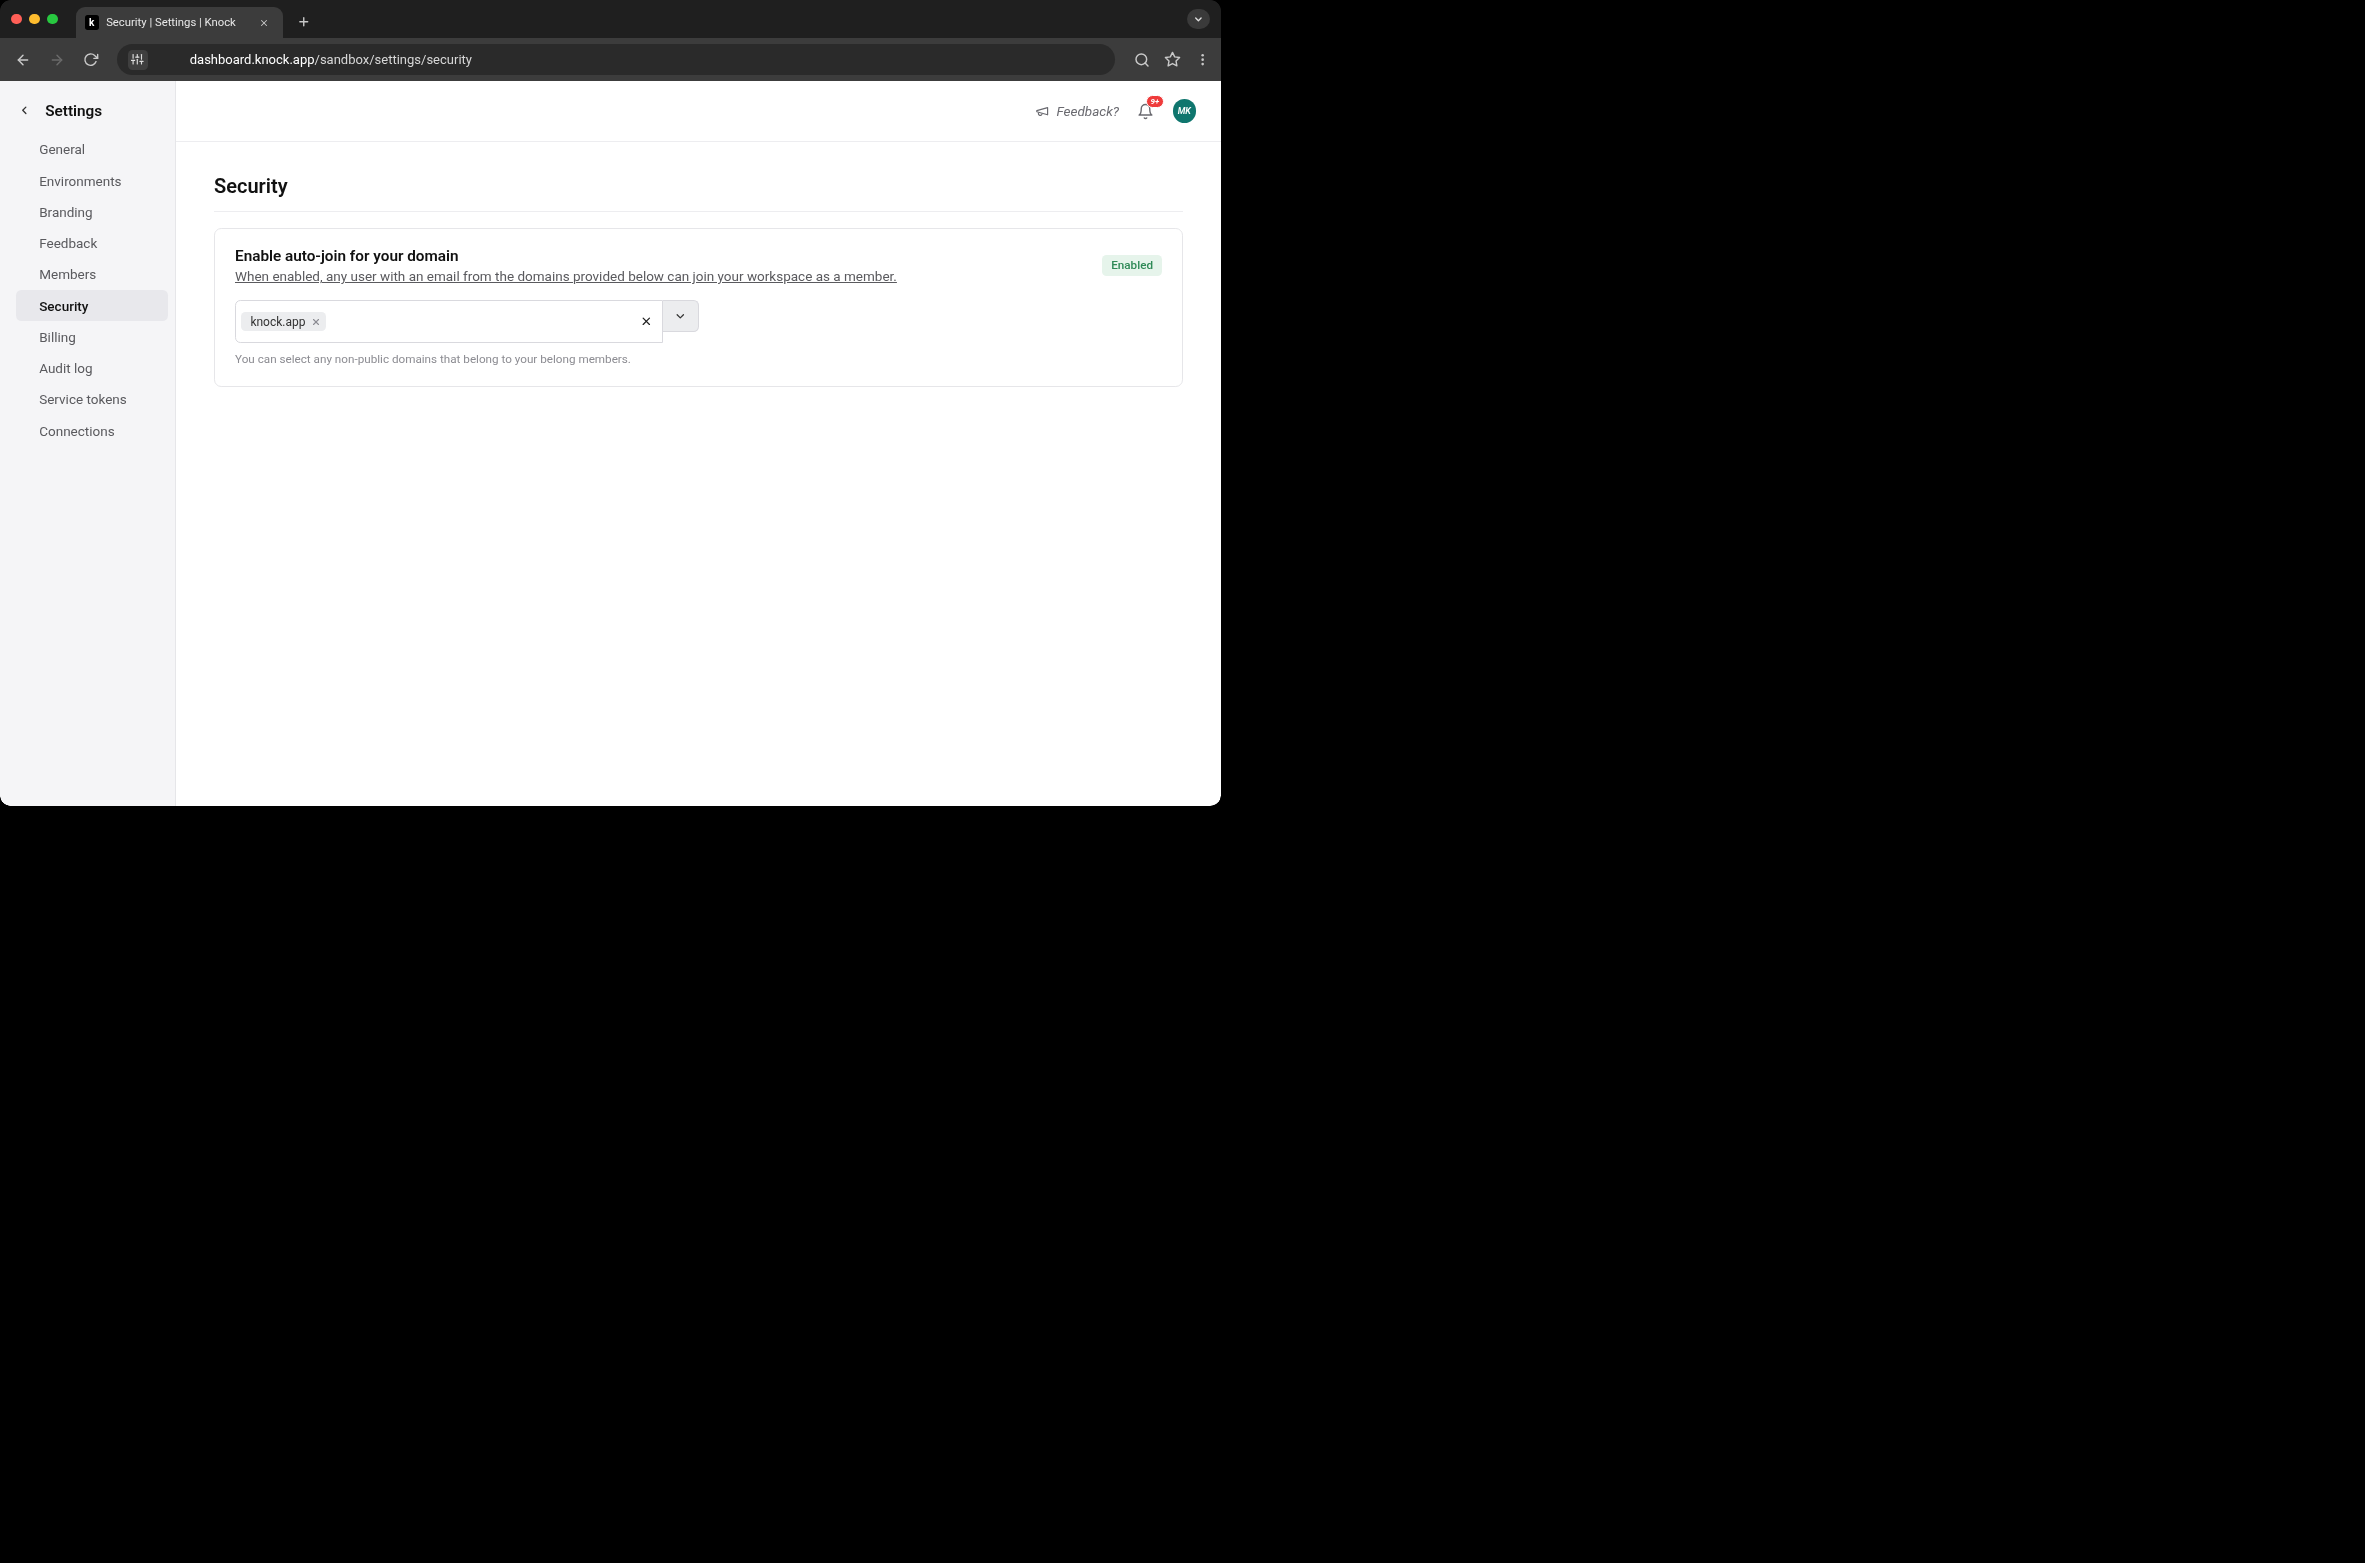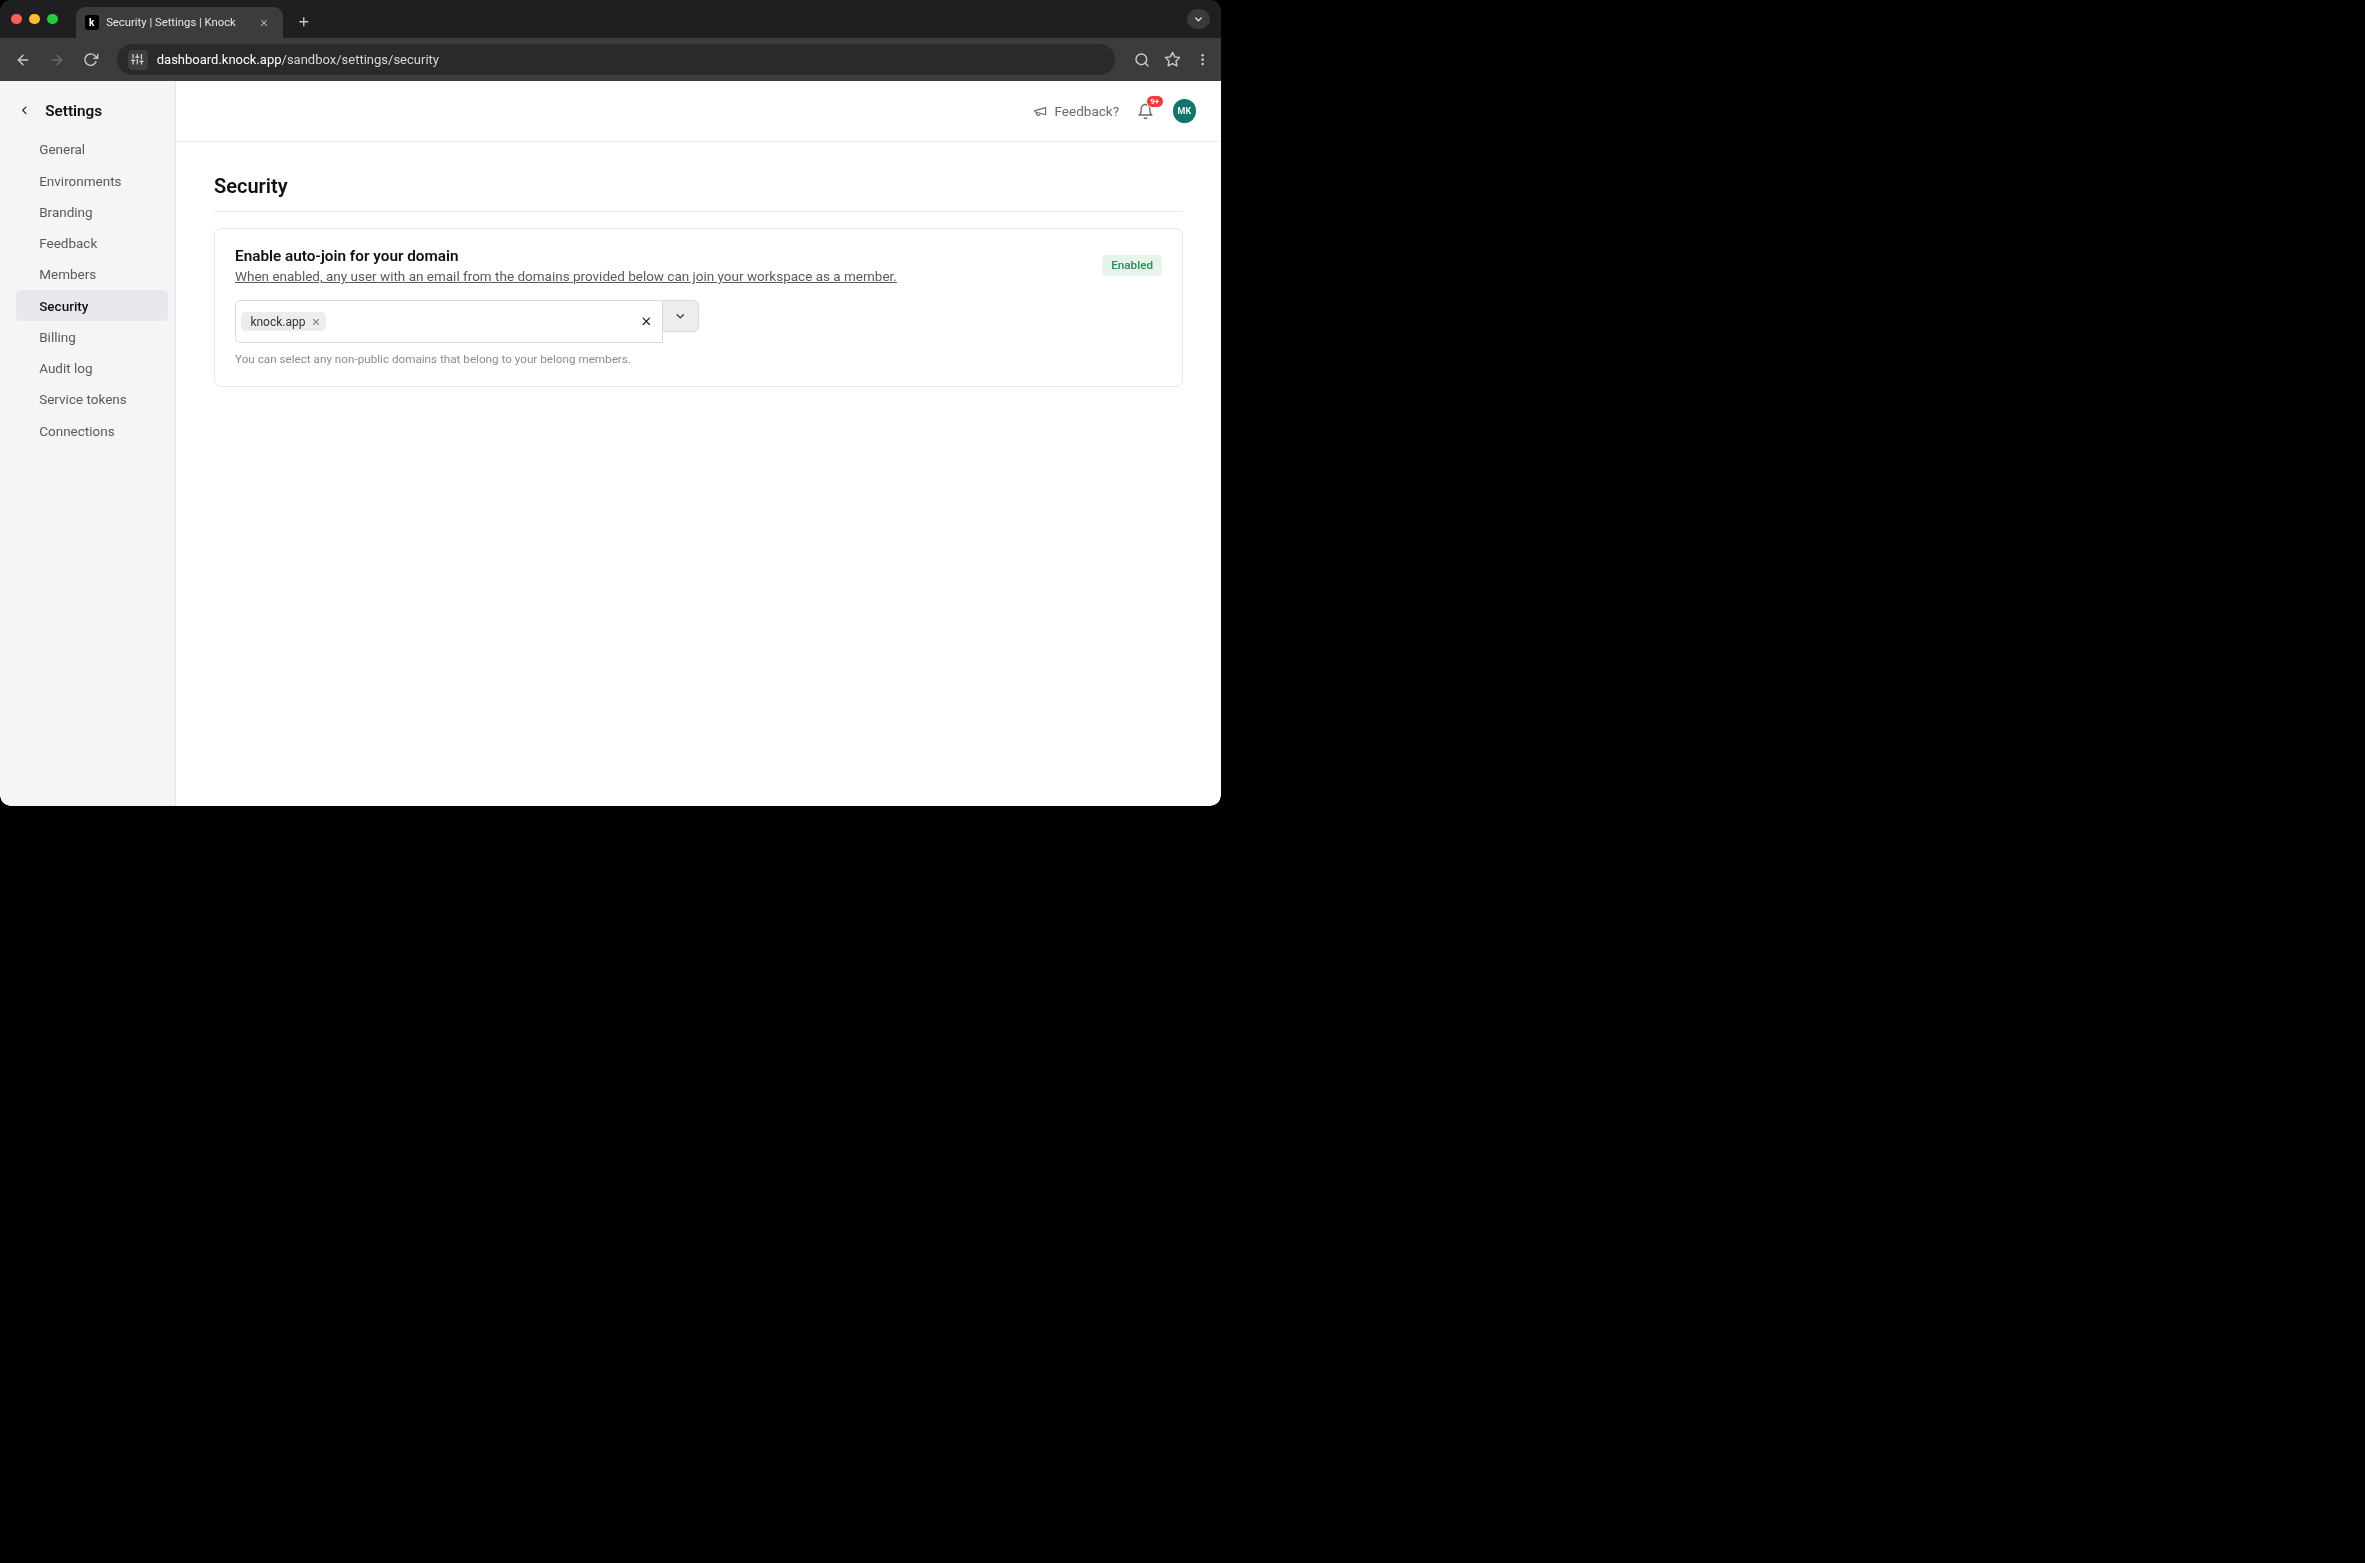--- a/index.html
+++ b/index.html
@@ -142,20 +142,21 @@
     display: flex;
     align-items: center;
     justify-content: center;
     color: #ddd;
     font-size: 10px;
   }
   .url-text {
     color: #d7d7d7;
     font-size: 13px;
     white-space: nowrap;
+    margin-left: 33px;
   }
   .url-host { color: #fff; }
   .toolbar-right {
     display: flex;
     align-items: center;
     gap: 12.6px;
     margin-left: 5.4px;
   }
   .tb-icon {
     color: #c9c9c9;
@@ -227,20 +228,21 @@
     flex-direction: column;
   }
   .main-header {
     height: 61px;
     border-bottom: 0.9px solid #ededf0;
     display: flex;
     align-items: center;
     justify-content: flex-end;
     padding: 16px 25px;
     gap: 16px;
+    font-style: italic;
   }
   .feedback-btn {
     display: flex;
     align-items: center;
     gap: 7.2px;
     color: #6a6a70;
     cursor: pointer;
     font-size: 13.5px;
   }
   .bell-wrap {

